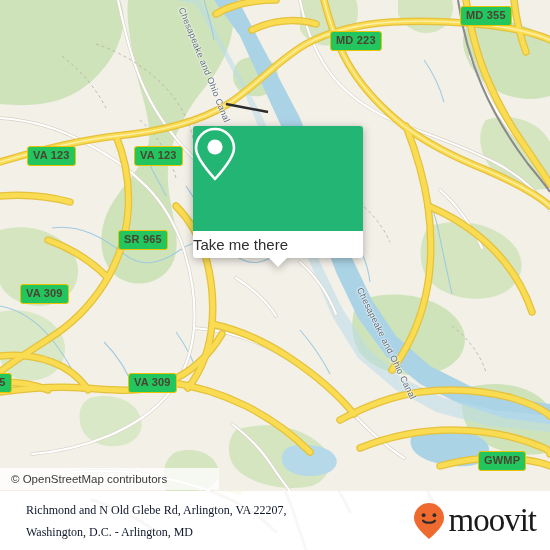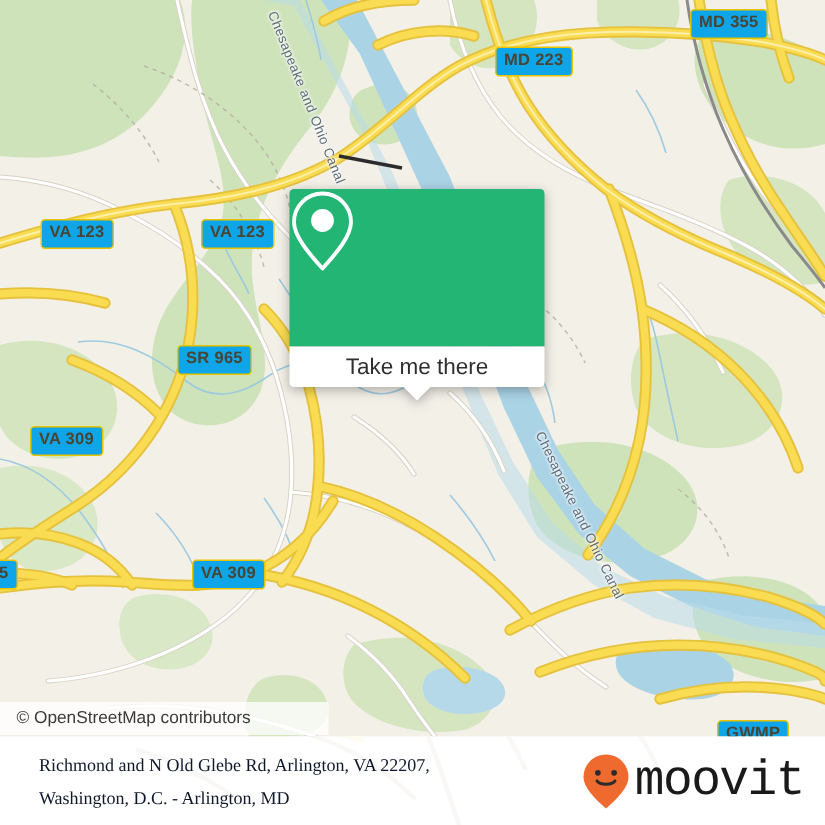--- a/index.html
+++ b/index.html
@@ -13,21 +13,21 @@
   
   .map{
     position:absolute;left:0;top:0;width:550px;height:491px;
     background:#f3f0e8;overflow:hidden;
   }
   .map svg{position:absolute;left:0;top:0;}
 
   
   .shield{
     position:absolute;
-    background:#0ea5e9;
+    background:#22c55e;
     border:1.5px solid #e8c400;
     border-radius:3px;
     color:#4a4431;
     font-weight:bold;
     font-size:11px;
     line-height:1;
     padding:3px 5px 4px 5px;
     white-space:nowrap;
     letter-spacing:.2px;
     font-family:"Liberation Sans","DejaVu Sans",sans-serif;
@@ -65,21 +65,21 @@
   }
   .popup-head{
     height:105px;background:#22b573;
     border-radius:3px 3px 0 0;
     display:flex;align-items:center;justify-content:center;
   }
   .pin-svg{display:block;}
   .popup-foot{
     height:27px;background:#ffffff;
     border-radius:0 0 3px 3px;
-    display:flex;align-items:center;justify-content:center;
+    display:flex;align-items:center;
     position:relative;
   }
   .popup-foot span{
     font-size:15px;color:#2f2f2f;
     font-family:"Liberation Sans","DejaVu Sans",sans-serif;
   }
   .popup-tail{
     position:absolute;left:50%;top:100%;
     margin-left:-9px;
     width:0;height:0;
@@ -100,21 +100,21 @@
     height:100%;padding:0 14px 0 26px;box-sizing:border-box;
   }
   .caption{
     font-size:12px;line-height:22px;color:#0f172a;
     font-family:Liberation Serif, serif;
     max-width:380px;
   }
   .brand{display:flex;align-items:center;gap:2px;flex:0 0 auto;}
   .brand-word{
     font-size:33px;line-height:33px;color:#1a1a1a;
-    font-family:Liberation Mono, monospace;
+    font-family:Liberation Serif, serif;
     letter-spacing:-1px;font-weight:500;
   }
 </style>
 </head>
 <body>
 
 <div id="app">
 
   <div class="map">
     <svg width="550" height="491" viewBox="0 0 550 491">
@@ -290,21 +290,21 @@
     </svg>
 
     <div class="shield" style="left:460px;top:6px;">MD 355</div>
     <div class="shield" style="left:330px;top:31px;">MD 223</div>
     <div class="shield" style="left:27px;top:146px;">VA 123</div>
     <div class="shield" style="left:134px;top:146px;">VA 123</div>
     <div class="shield" style="left:118px;top:230px;">SR 965</div>
     <div class="shield" style="left:20px;top:284px;">VA 309</div>
     <div class="shield" style="left:-13px;top:373px;">95</div>
     <div class="shield" style="left:128px;top:373px;">VA 309</div>
-    <div class="shield" style="left:478px;top:451px;margin-top:29px;">GWMP</div>
+    <div class="shield" style="left:478px;top:451px;">GWMP</div>
 
     <div class="waterlabel" style="left:186px;top:6px;transform:rotate(68deg);transform-origin:0 0;">Chesapeake and Ohio Canal</div>
     <div class="waterlabel" style="left:364px;top:286px;transform:rotate(64deg);transform-origin:0 0;">Chesapeake and Ohio Canal</div>
 
     <div class="popup">
       <div class="popup-head">
         <svg class="pin-svg" width="44" height="56" viewBox="0 0 44 56">
           <path d="M22 3 C11.5 3 3 11.5 3 22 C3 31 12 42 22 53 C32 42 41 31 41 22 C41 11.5 32.5 3 22 3 Z" fill="none" stroke="#ffffff" stroke-width="2.6" stroke-linejoin="round"></path>
           <circle cx="22" cy="21" r="7.6" fill="#ffffff"></circle>
         </svg>

